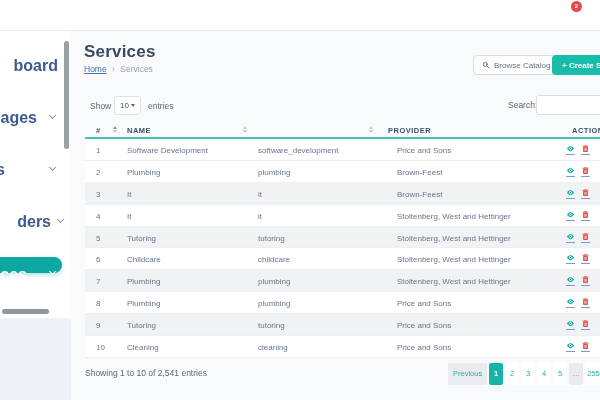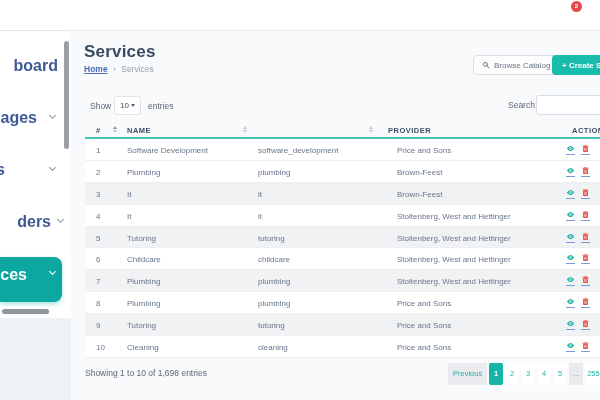--- a/index.html
+++ b/index.html
@@ -17,40 +17,40 @@
            color:#fff; font-size:6px; font-weight:bold; text-align:center; line-height:11px; z-index:6; }
 
   
   .sidebar { left:0; top:31px; width:71px; height:287px; background:#ffffff; z-index:3; }
   .snav-item { position:absolute; left:0; width:62px; height:20px; cursor:pointer; }
   .snav-label { position:absolute; font-size:16px; font-weight:600; color:#3e5a94; white-space:nowrap; }
   .si1 { top:23px; } .si1 .snav-label { right:4px; }
   .si2 { top:75px; } .si2 .snav-label { right:25px; }
   .si3 { top:127px; } .si3 .snav-label { right:57px; }
   .si4 { top:179px;margin-left:8px; } .si4 .snav-label { right:19px; }
-  .si5 { top:226px; height:45px; background:#0ca7a0; border-radius:0 8px 8px 0; box-shadow:0 2px 4px rgba(12,167,160,.35); }
+  .si5 { top:226px; height:16px; background:#0ca7a0; border-radius:0 8px 8px 0; box-shadow:0 2px 4px rgba(12,167,160,.35); }
   .si5 .snav-label { right:35px; top:9px; color:#ffffff; }
   .si1 .snav-label, .si2 .snav-label, .si3 .snav-label, .si4 .snav-label { top:3px; }
   .chev { position:absolute; right:7px; top:7px; width:5px; height:5px;
           border-right:1.5px solid #8b95a5; border-bottom:1.5px solid #8b95a5; transform:rotate(45deg); }
   .si5 .chev { border-color:#ffffff; top:12px; }
 
   
   .tri { width:0; height:0; }
   .v-up { left:64px; top:33px; border-left:3px solid transparent; border-right:3px solid transparent; border-bottom:4px solid #6f767f; }
   .v-down { left:64px; top:299px; border-left:3px solid transparent; border-right:3px solid transparent; border-top:4px solid #6f767f; }
   .v-handle { left:64px; top:41px; width:5px; height:108px; background:#9aa0a6; border-radius:2.5px; cursor:pointer; z-index:4; }
   .h-handle { left:2px; top:309px; width:47px; height:5px; background:#8f969c; border-radius:2.5px; cursor:pointer; z-index:4; }
   .h-right { left:57px; top:308px; border-top:3px solid transparent; border-bottom:3px solid transparent; border-left:4px solid #6f767f; }
 
   
   .main-bg { left:71px; top:31px; width:529px; height:369px; background:#f8fafc; }
   .page-title { left:84px; top:42px; font-size:17px; font-weight:700; color:#394962; letter-spacing:.2px; }
   .breadcrumb { left:84px; top:64px; font-size:8.5px; color:#98a1b0; }
-  .crumb-home { color:#4a6db3; font-weight:bold; text-decoration:underline; cursor:pointer; }
+  .crumb-home { color:#4a6db3; font-weight:normal; text-decoration:underline; cursor:pointer; }
   .crumb-sep { margin:0 3px; color:#9aa3b2; }
 
   .btn-browse { left:473px; top:55px; height:20px; padding:0 8px; background:#fdfdfe; border:1px solid #d9dde3;
                 border-radius:4px; color:#6a7482; font-size:8px; display:flex; align-items:center; gap:4px; cursor:pointer; }
   .btn-create { left:552px; top:55px; height:20px; width:90px; background:#18bcab; border:none; border-radius:4px;
                 color:#ffffff; font-size:8px; font-weight:bold; text-align:left; padding:0 0 0 10px; white-space:nowrap;
                 overflow:hidden; cursor:pointer; }
 
   .lbl { font-size:8.5px; color:#5d6878; }
   .lbl-show { left:90px; top:101px; }
@@ -376,21 +376,21 @@
                 <rect x="5.5" y="8" width="13" height="13" rx="1.5" fill="#e5534b"></rect>
                 <rect x="4" y="4.5" width="16" height="2.6" rx="1" fill="#e5534b"></rect>
                 <rect x="9" y="2.5" width="6" height="2.4" rx="1" fill="#e5534b"></rect>
                 <path d="M9.5 11v7M12 11v7M14.5 11v7" stroke="#ffffff" stroke-width="1.2"></path>
               </svg></span></a>
         </span>
       </div>
     </div>
 </div>
 
-<span class="abs lbl tinfo">Showing 1 to 10 of 1,698 entries</span>
+<span class="abs lbl tinfo">Showing 1 to 10 of 2,541 entries</span>
 <div class="abs pagination">
     <div class="pbtn prev">Previous</div>
     <div class="pbtn active">1</div>
     <div class="pbtn page">2</div>
     <div class="pbtn page">3</div>
     <div class="pbtn page">4</div>
     <div class="pbtn page">5</div>
     <div class="pbtn ellipsis">…</div>
     <div class="pbtn page">255</div>
   </div>

